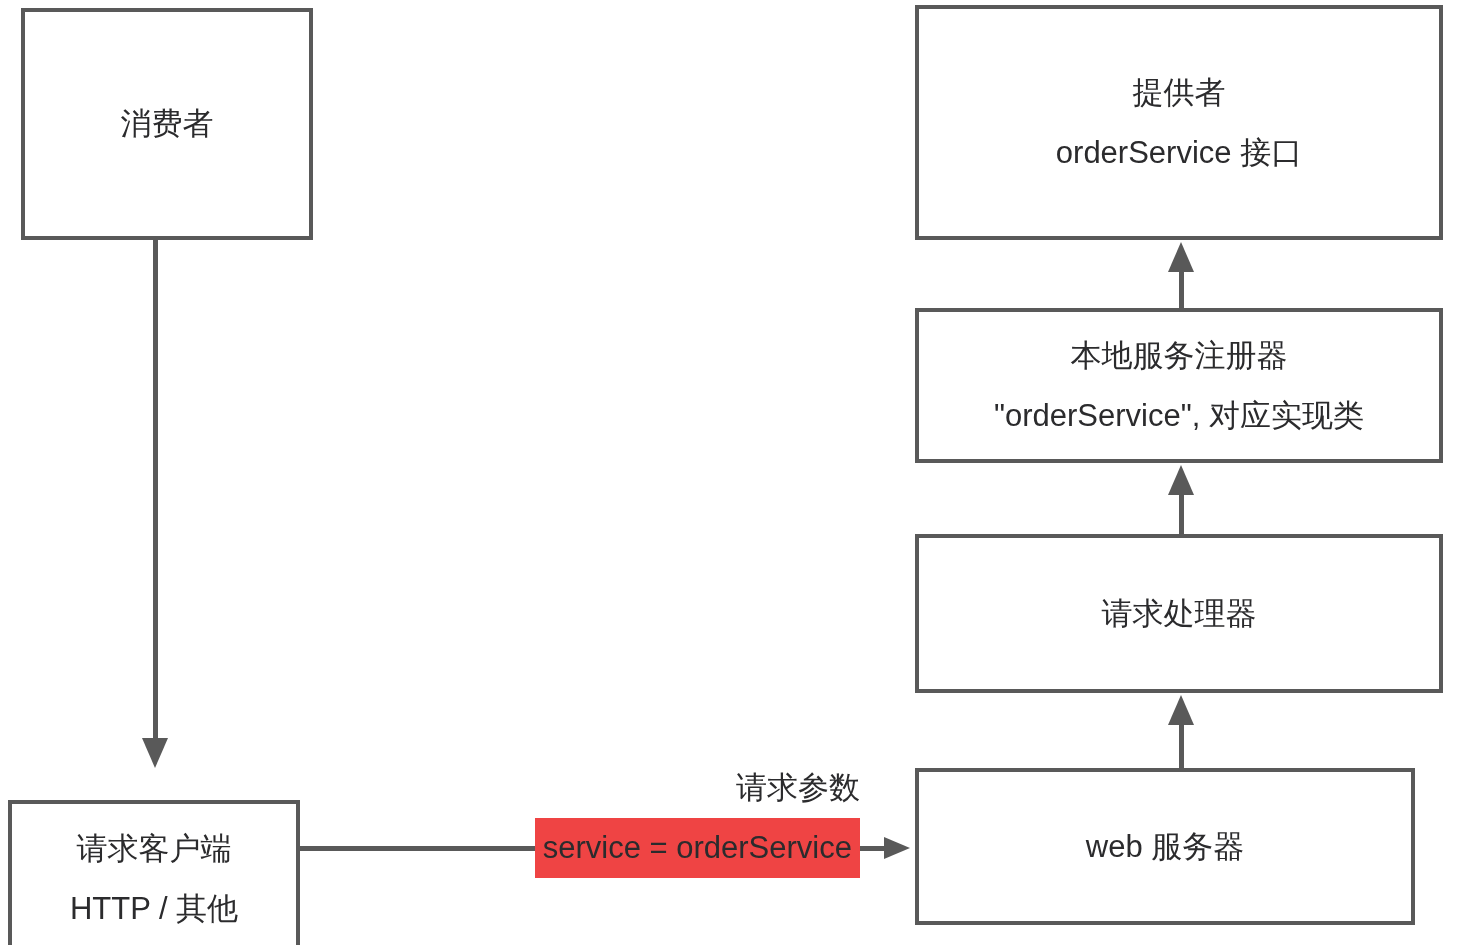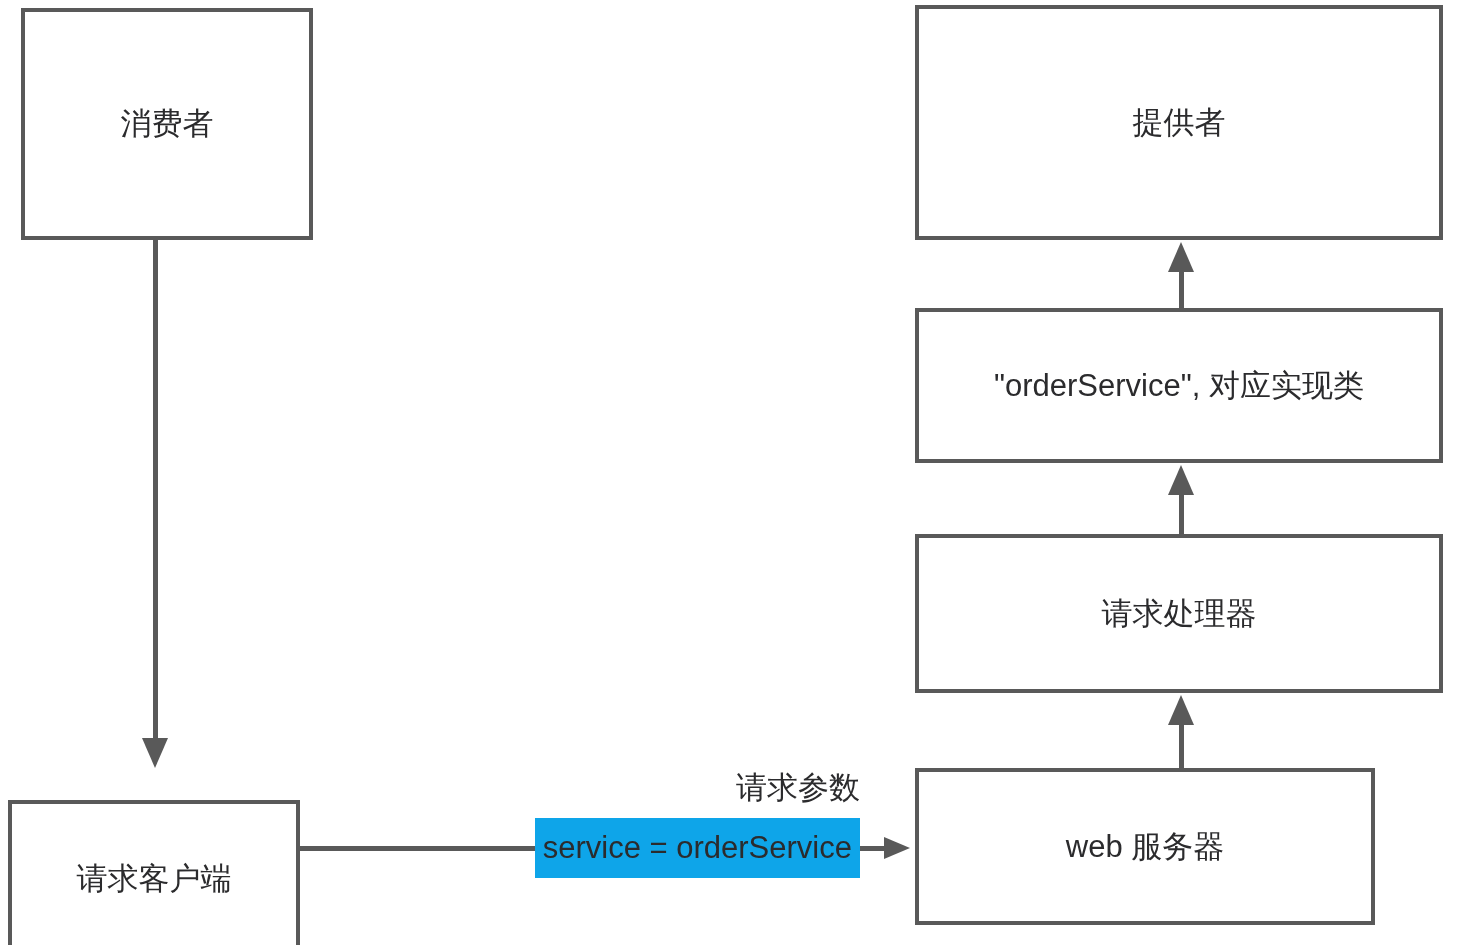--- a/index.html
+++ b/index.html
@@ -28,21 +28,21 @@
     text-align: center;
     font-size: 31px;
     line-height: 60px;
     white-space: nowrap;
   }
   .node-consumer      { left: 8px;   top: 8px;   width: 292px; height: 232px; margin-left: 13px; }
   .node-request-client{ left: 8px;   top: 768px; width: 292px; height: 157px; margin-top: 32px; }
   .node-provider      { left: 915px; top: 5px;   width: 528px; height: 235px; }
   .node-local-registry{ left: 915px; top: 308px; width: 528px; height: 155px; }
   .node-request-handler{ left: 915px; top: 534px; width: 528px; height: 159px; }
-  .node-web-server    { left: 915px; top: 768px; width: 460px; height: 157px; }
+  .node-web-server    { left: 915px; top: 768px; width: 500px; height: 157px; }
 
   .vline {
     position: absolute;
     width: 5px;
     background: #595959;
   }
   .hline {
     position: absolute;
     height: 5px;
     background: #595959;
@@ -91,42 +91,45 @@
     top: 758px;
     width: 530px;
     text-align: right;
     font-size: 31px;
     line-height: 60px;
     z-index: 2;
     white-space: nowrap;
   }
   .edge-label .on-line {
     display: inline-block;
-    background: #0ea5e9;
+    background: #ef4444;
     padding: 0 8px;
   }
 </style>
 </head>
 <body>
 
 <div class="canvas">
 
   <div class="node node-consumer">
     <div>消费者</div>
   </div>
 
   <div class="node node-request-client">
     <div>请求客户端</div>
+    <div>HTTP / 其他</div>
   </div>
 
   <div class="node node-provider">
     <div>提供者</div>
+    <div>orderService 接口</div>
   </div>
 
   <div class="node node-local-registry">
+    <div>本地服务注册器</div>
     <div>"orderService", 对应实现类</div>
   </div>
 
   <div class="node node-request-handler">
     <div>请求处理器</div>
   </div>
 
   <div class="node node-web-server">
     <div>web 服务器</div>
   </div>

